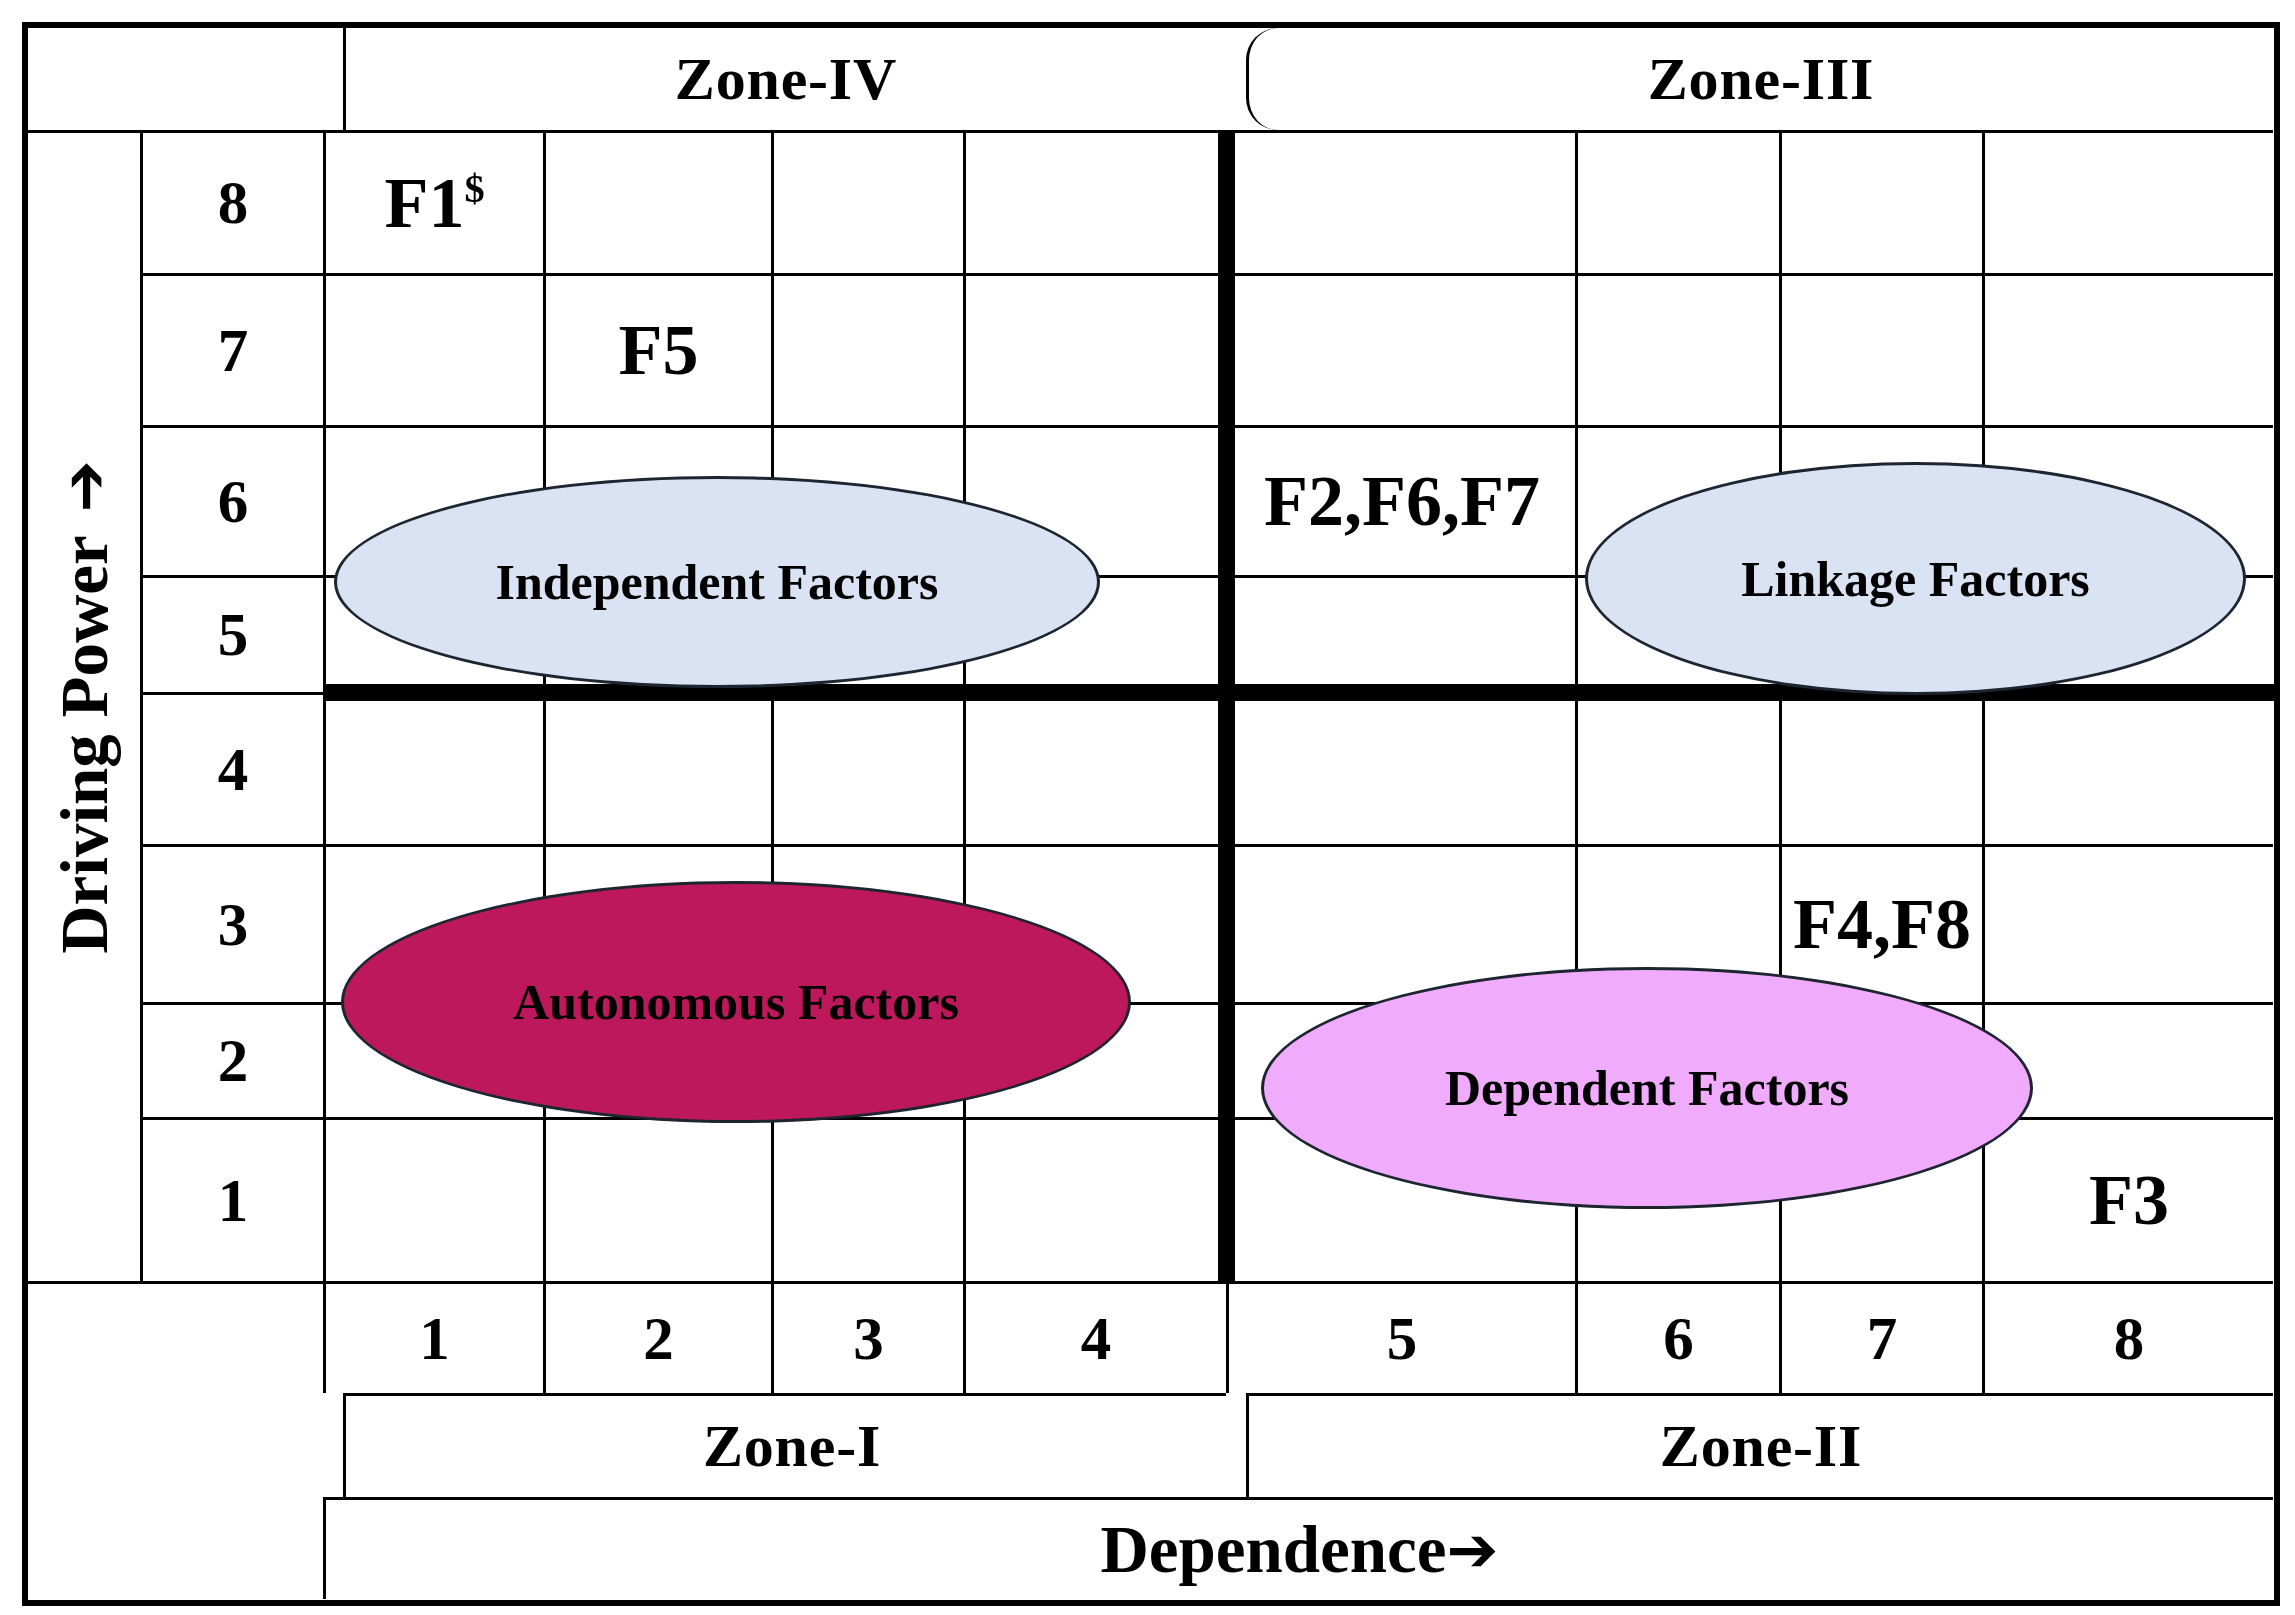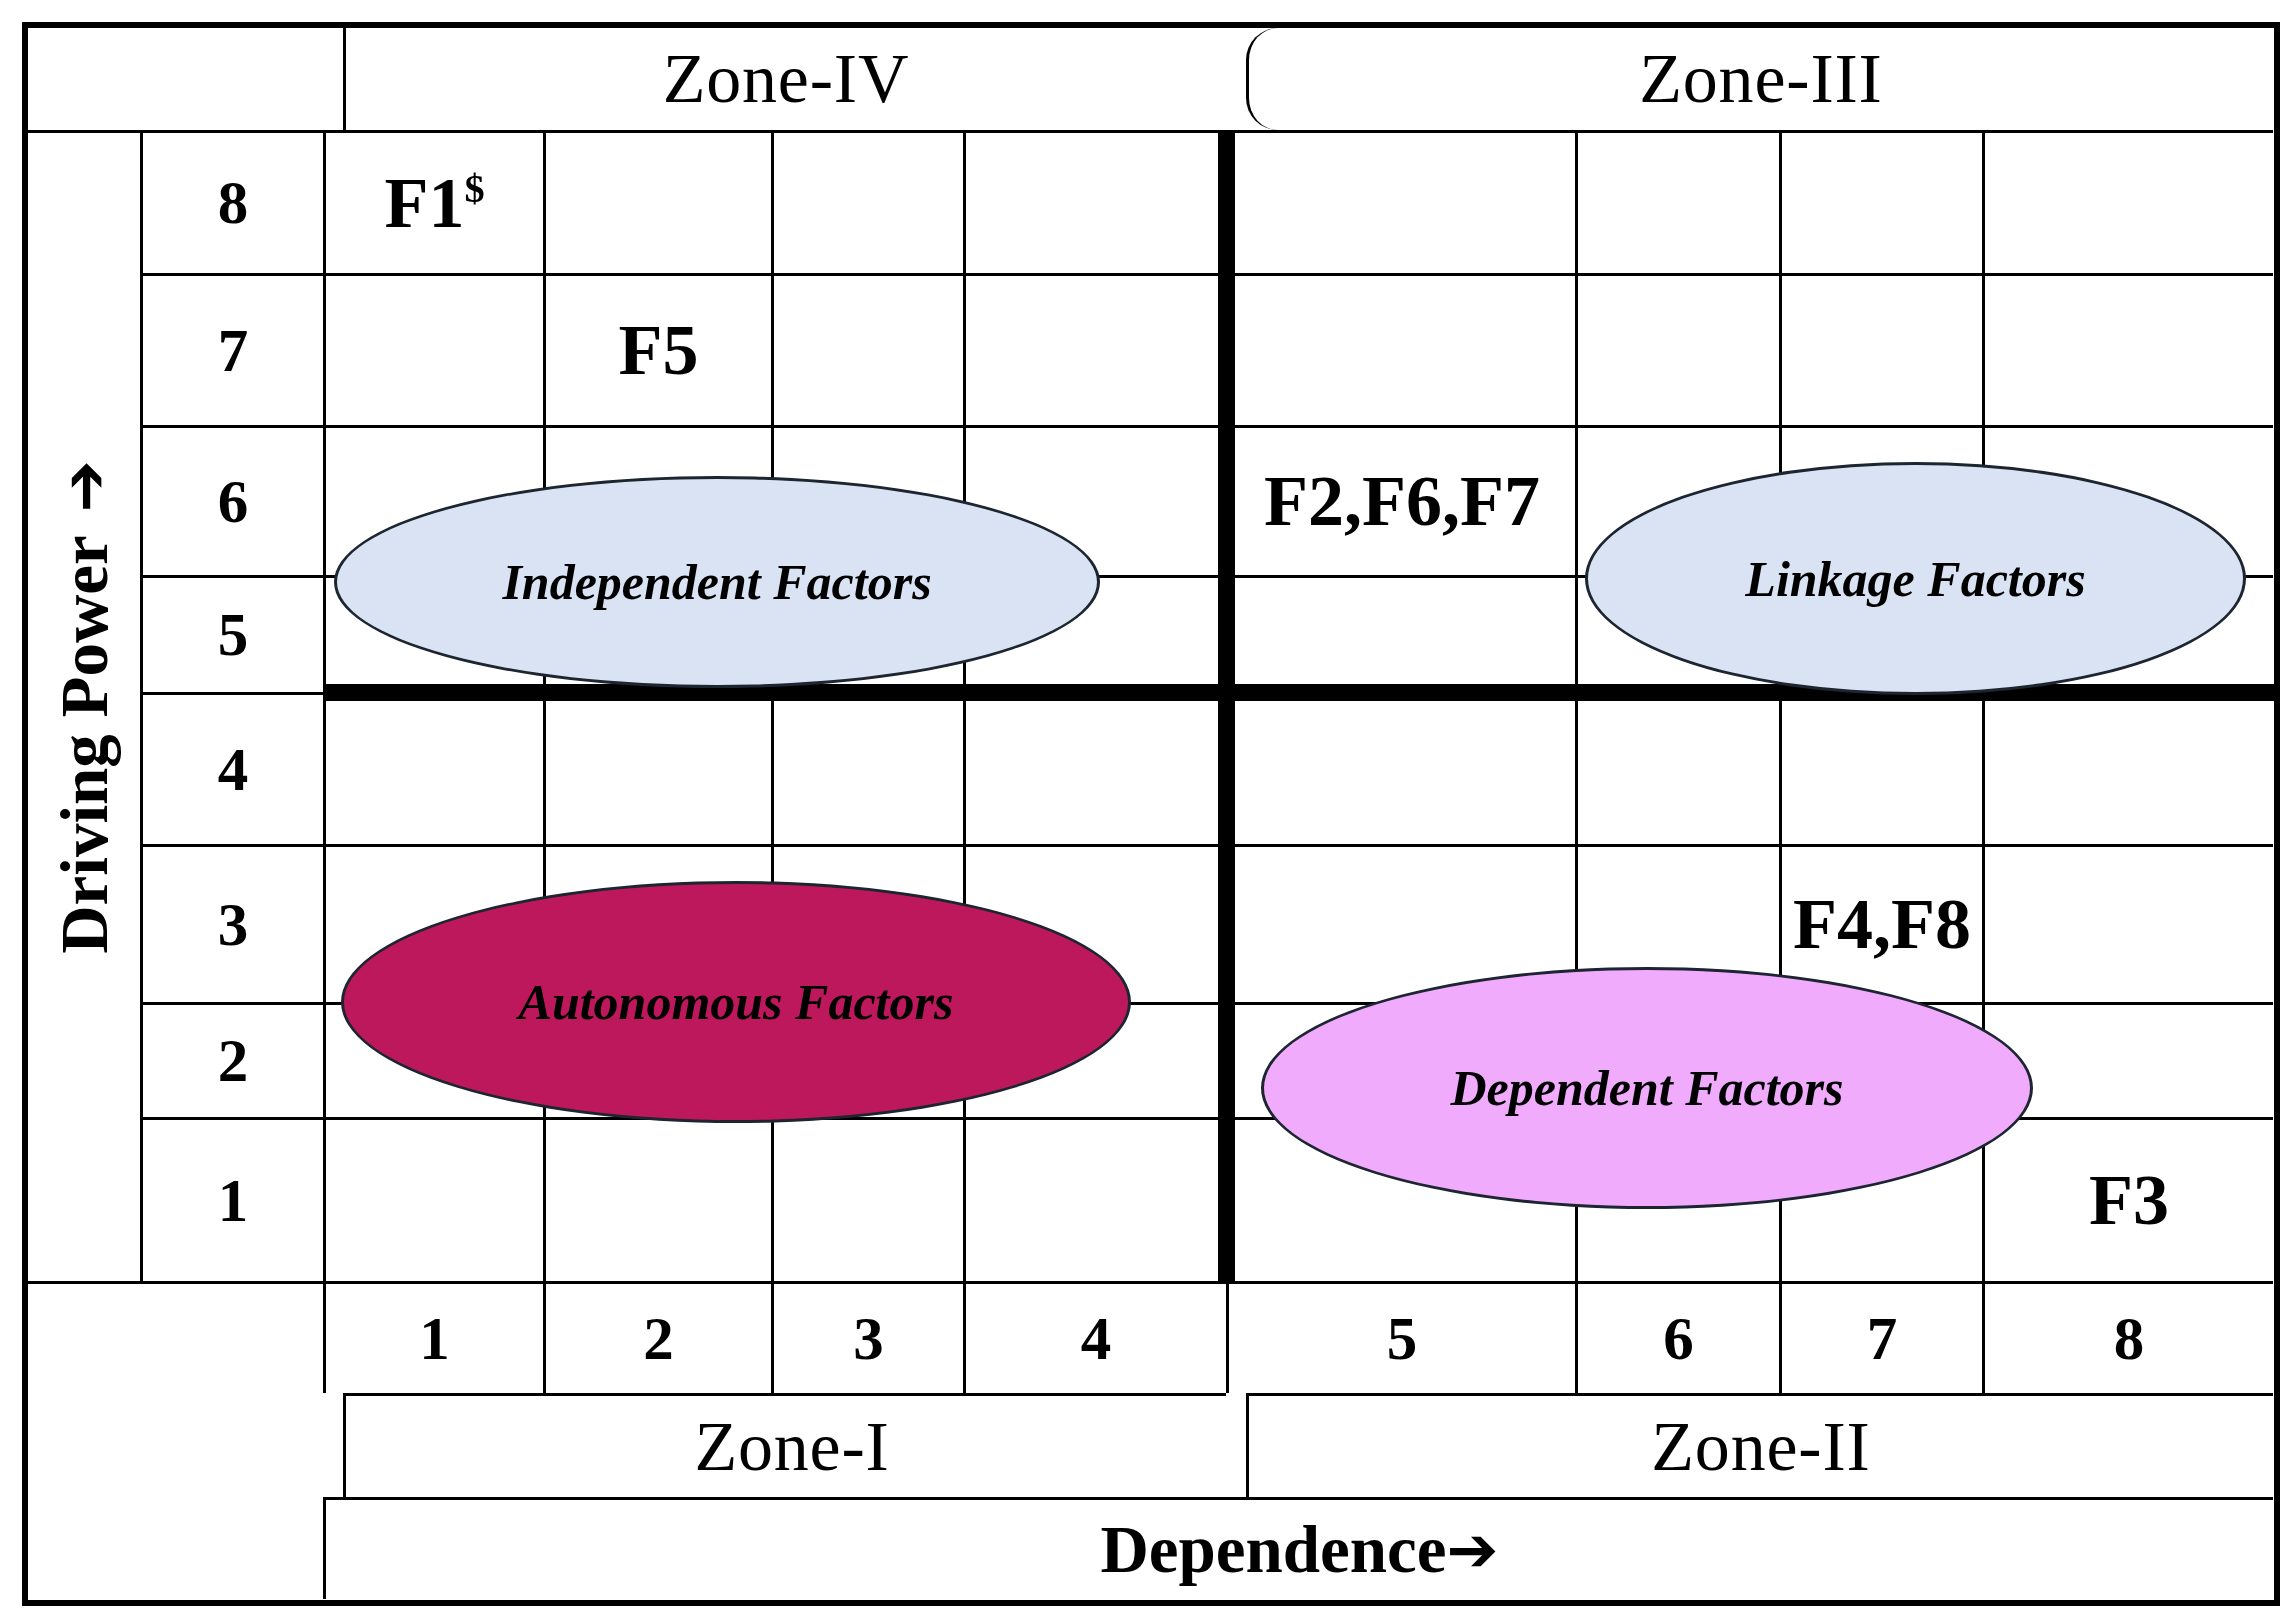--- a/index.html
+++ b/index.html
@@ -14,36 +14,36 @@
   .noleft{border-left:none;}
   .notop{border-top:none;}
   .corner{grid-area:1/1/2/3;}
   .zone4{grid-area:1/3/2/7;}
   .zone3{grid-area:1/7/2/11;border-radius:32px;}
   .driving{grid-area:2/1/10/2;position:relative;border-top:3.9px solid #000;}
   .bottomleft{grid-area:10/1/13/3;border-top:3.9px solid #000;}
   .zone1{grid-area:11/3/12/7;padding-left:12px;}
   .zone2{grid-area:11/7/12/11;}
   .depcell{grid-area:12/3/13/11;}
-  .zone-label{font-size:70px;font-weight:normal;letter-spacing:0.8px;margin-left:20px;}
+  .zone-label{font-size:60px;font-weight:bold;letter-spacing:0.8px;margin-left:20px;}
   .tick{font-size:61px;font-weight:bold;}
   .factor{font-size:72px;font-weight:bold;white-space:nowrap;}
   .factor sup{font-size:0.56em;vertical-align:super;line-height:0;}
   .axis-text{font-size:67px;font-weight:bold;}
   .arrow{font-family:"DejaVu Sans",sans-serif;font-size:62px;font-weight:bold;line-height:1;}
   .vlabel{position:absolute;left:50%;top:50%;
     transform:translate(-50%,-50%) rotate(-90deg);transform-origin:center;
     display:flex;align-items:center;gap:23px;white-space:nowrap;}
   .dep-inner{display:flex;align-items:center;}
   .bar{position:absolute;background:#000;z-index:2;}
   .bar-v{left:1190px;top:102px;width:17px;height:1152px;}
   .bar-h{left:296px;top:656px;width:1950px;height:17px;}
   .ellipse{position:absolute;z-index:3;border-radius:50%;
     border:3.9px solid #1d2531;display:flex;align-items:center;justify-content:center;}
-  .ellipse span{font-size:50px;font-weight:bold;font-style:italic;white-space:nowrap;}
+  .ellipse span{font-size:50px;font-weight:bold;white-space:nowrap;}
   .el-independent{left:306px;top:448px;width:760px;height:206px;}
   .el-linkage{left:1557px;top:434px;width:655px;height:227px;}
   .el-autonomous{left:313px;top:853px;width:784px;height:236px;}
   .el-dependent{left:1233px;top:939px;width:766px;height:236px;}
 </style>
 </head>
 <body>
 
 <div class="figure">
 

